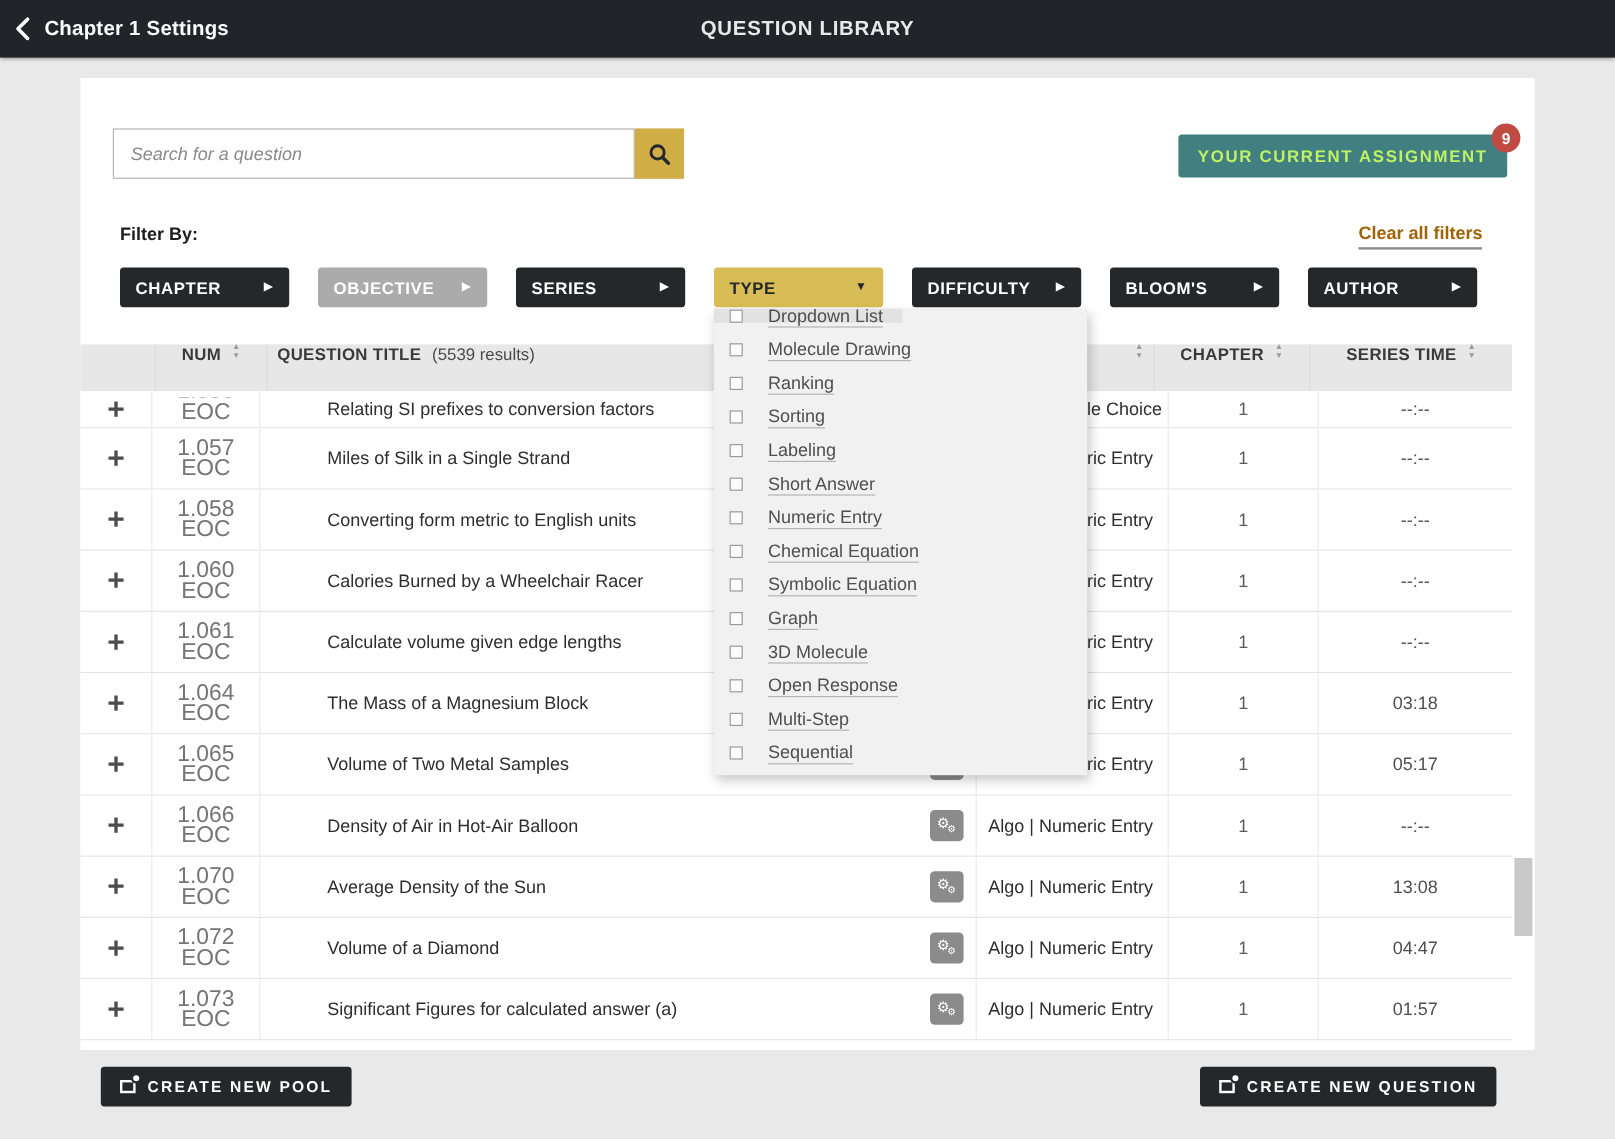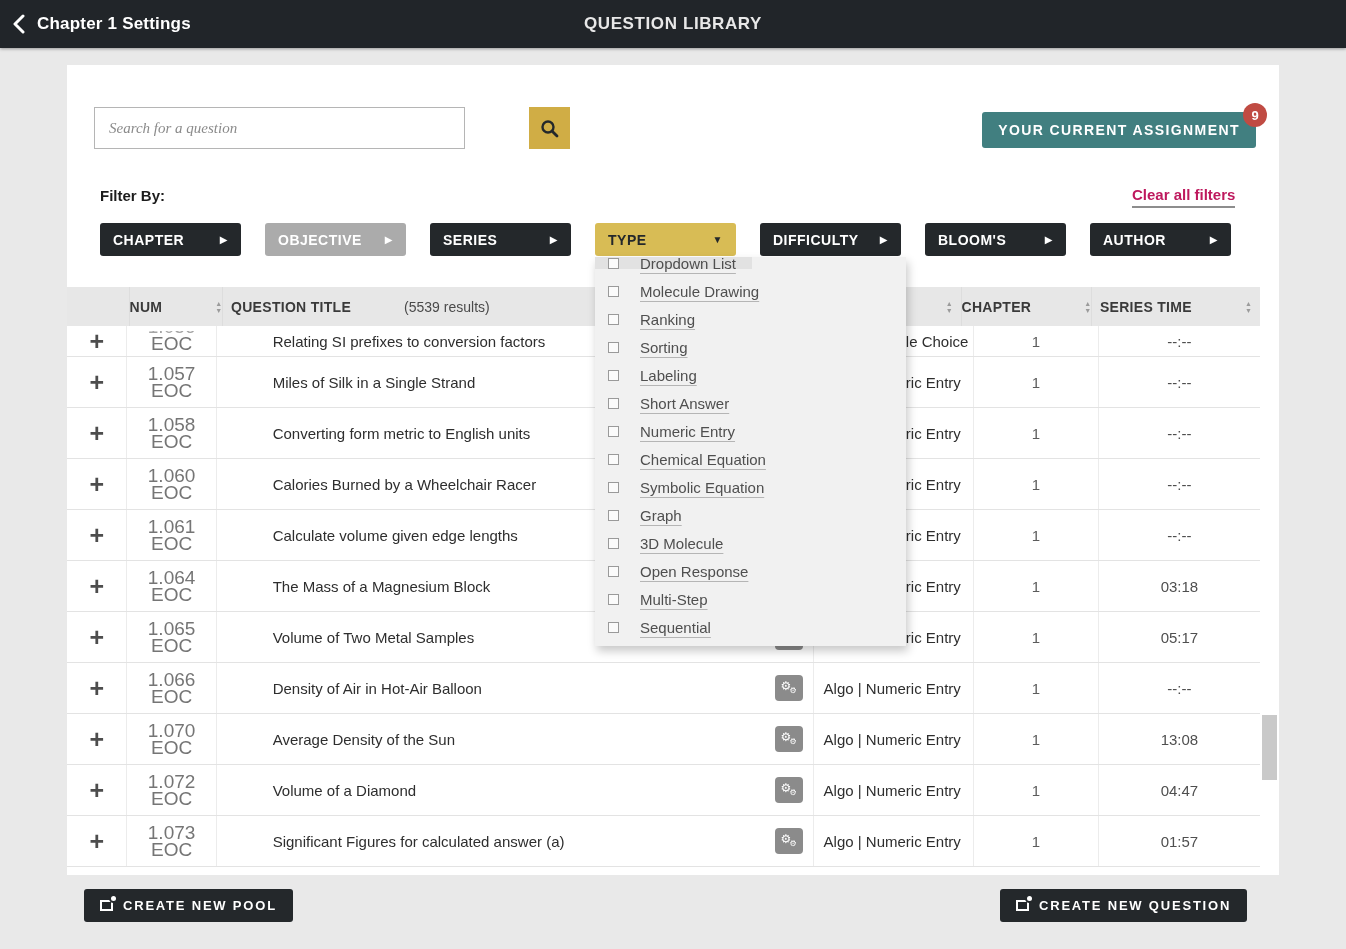--- a/index.html
+++ b/index.html
@@ -12,48 +12,48 @@
   .back-group { position:absolute; left:12px; top:0; height:48px; display:flex; align-items:center; gap:11px;
                 color:#fff; cursor:pointer; }
   .back-title { font-size:17px; font-weight:700; letter-spacing:.2px; }
   .topbar-title { position:absolute; left:0; right:0; top:0; height:48px; display:flex; align-items:center;
                   justify-content:center; color:#e8e8e8; font-size:17px; font-weight:700; letter-spacing:.6px; }
 
   
   .card { position:absolute; left:67px; top:65px; width:1212px; height:810px; background:#fff; }
 
   
-  .search-input { position:absolute; left:27px; top:42px; width:371px; height:42px; border:1px solid #b5b5b5;
-                  padding:0 14px; font-size:15px; font-family:Liberation Serif, serif; color:#333; outline:none; }
+  .search-input { position:absolute; left:27px; top:42px; width:435px; height:42px; border:1px solid #b5b5b5;
+                  padding:0 14px; font-size:15px; font-family:Liberation Sans, sans-serif; color:#333; outline:none; }
   .search-input::placeholder { font-style:italic; color:#8a8a8a; }
   .search-btn { position:absolute; left:462px; top:42px; width:41px; height:42px; background:#d0ad45; border:none;
                 display:flex; align-items:center; justify-content:center; cursor:pointer; }
   .assignment-btn { position:absolute; left:915px; top:47px; width:274px; height:36px; background:#417f80;
-                    border:none; border-radius:3px; color:#ffffff; font-family:inherit; font-weight:700; font-size:14px;
+                    border:none; border-radius:3px; color:#bef264; font-family:inherit; font-weight:700; font-size:14px;
                     letter-spacing:1.4px; cursor:pointer; }
   .assignment-badge { position:absolute; left:1176px; top:38px; width:24px; height:24px; border-radius:50%;
                       background:#c04b43; color:#fff; font-size:13px; font-weight:700; display:flex;
                       align-items:center; justify-content:center; z-index:5; }
 
   
   .filter-by { position:absolute; left:33px; top:122px; font-size:15px; font-weight:700; color:#1c1c1c; }
-  .clear-filters { position:absolute; left:1065px; top:121px; font-size:15px; font-weight:700; color:#be185d;
+  .clear-filters { position:absolute; left:1065px; top:121px; font-size:15px; font-weight:700; color:#a16207;
                    border-bottom:2px solid #8d8d8d; padding-bottom:3px; cursor:pointer; }
   .filter-row { position:absolute; left:33px; top:158px; display:flex; gap:24px; }
   .filter-btn { width:141px; height:33px; background:#24282b; color:#fff; border:none; border-radius:3px;
                 display:flex; align-items:center; justify-content:space-between; padding:0 13px;
                 font-family:inherit; font-weight:700; font-size:14px; letter-spacing:.5px; cursor:pointer; }
   .filter-btn .arrow { font-size:10px; line-height:10px; }
   .filter-btn.disabled { background:#ababab; }
   .filter-btn.open { background:#d8bc55; color:#24282b; }
 
   
   .table-header { position:absolute; left:0; top:222px; width:1193px; height:39px; background:#e7e7e7; display:flex; }
-  .th { display:flex; align-items:center; border-right:1px solid #ddd; color:#3a3a3a;
-        font-size:14px; font-weight:700; letter-spacing:.3px;gap:44px; }
+  .th { display:flex; border-right:1px solid #ddd; color:#3a3a3a;
+        font-size:14px; font-weight:700; letter-spacing:.3px; }
   .th:last-child { border-right:none; }
   .th-add { width:63px; }
   .th-num { width:93px; justify-content:center; }
   .th-title { width:572px; padding-left:8px; }
   .th-results { font-weight:400; color:#4a4a4a; margin-left:9px; letter-spacing:0; }
   .th-type { width:167px; justify-content:flex-end; padding-right:8px; }
   .th-chapter { width:130px; justify-content:center; }
   .th-time { width:168px; justify-content:center; }
   .sort { display:flex; flex-direction:column; gap:2px; margin-left:9px; cursor:pointer; }
   .sort span { font-size:7px; line-height:5px; color:#9b9b9b; }

